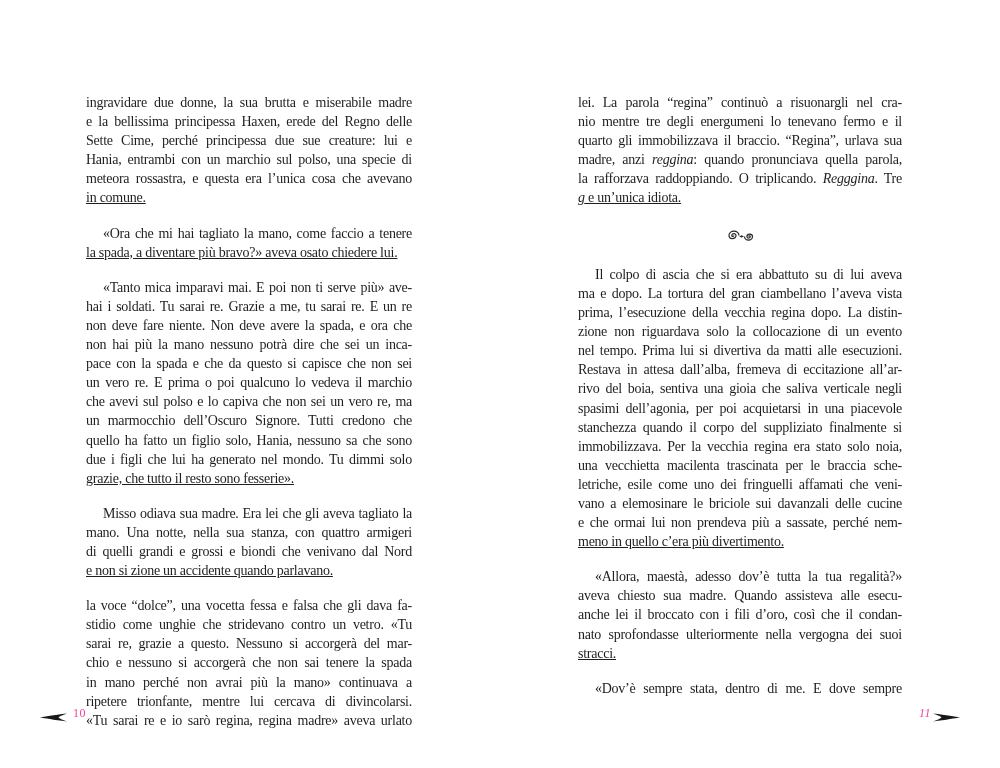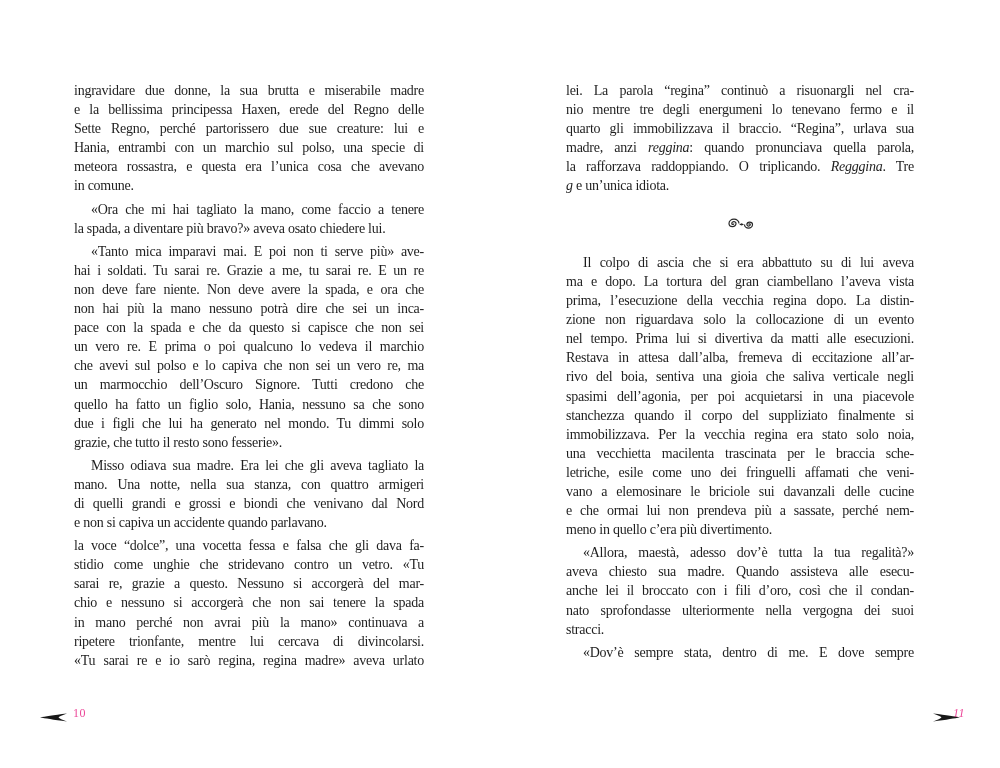--- a/index.html
+++ b/index.html
@@ -8,65 +8,65 @@
     background: #ffffff;
     font-family: "Liberation Serif", serif;
     color: #1e1e1e;
     position: relative;
     overflow: hidden;
   }
   .book-spread { position: absolute; inset: 0; }
   .text-col { position: absolute; top: 77px; }
   #left-col  { left: 70px;  width: 358px; }
   #right-col { left: 562px; width: 356px; }
-  .para { margin: 4px; }
+  .para { margin: 16px; }
   .line {
     font-size: 14px;
     line-height: 19.1px;
     height: 19.1px;
     letter-spacing: -0.25px;
     text-align: justify;
     text-align-last: justify;
     overflow: visible;
     white-space: normal;
   }
-  .line.last { text-align-last: left; }
+  .line.last { text-align-last: left; text-decoration: underline; }
   .line.indent { padding-left: 17px; }
   .line i { font-style: italic; }
   .ornament-row {
     height: 19.1px;
     margin: 19.1px 0;
     display: flex;
     align-items: center;
     justify-content: center;
   }
   .folio {
     position: absolute;
     font-size: 12px;
     color: #ec4899;
     letter-spacing: 0.5px;
   }
   #folio-left  { left: 73px;  top: 706px; }
-  #folio-right { left: 953px; top: 706px; font-style: italic; }
+  #folio-right { left: 919px; top: 706px; font-style: italic; }
   .folio-arrow { position: absolute; }
   #arrow-left  { left: 40px;  top: 713px; }
   #arrow-right { left: 933px; top: 713px; }
   svg { display: block; }
 </style>
 </head>
 <body>
 
 <div class="book-spread">
 
   <section>
     <div id="left-col" class="text-col">
         <div class="para">
           <div class="line">ingravidare due donne, la sua brutta e miserabile madre</div>
           <div class="line">e la bellissima principessa Haxen, erede del Regno delle</div>
-          <div class="line">Sette Regno, perché partorissero due sue creature: lui e</div>
+          <div class="line">Sette Cime, perché principessa due sue creature: lui e</div>
           <div class="line">Hania, entrambi con un marchio sul polso, una specie di</div>
           <div class="line">meteora rossastra, e questa era l’unica cosa che avevano</div>
           <div class="line last">in comune.</div>
         </div>
         <div class="para">
           <div class="line indent">«Ora che mi hai tagliato la mano, come faccio a tenere</div>
           <div class="line last">la spada, a diventare più bravo?» aveva osato chiedere lui.</div>
         </div>
         <div class="para">
           <div class="line indent">«Tanto mica imparavi mai. E poi non ti serve più» ave-</div>
@@ -78,21 +78,21 @@
           <div class="line">che avevi sul polso e lo capiva che non sei un vero re, ma</div>
           <div class="line">un marmocchio dell’Oscuro Signore. Tutti credono che</div>
           <div class="line">quello ha fatto un figlio solo, Hania, nessuno sa che sono</div>
           <div class="line">due i figli che lui ha generato nel mondo. Tu dimmi solo</div>
           <div class="line last">grazie, che tutto il resto sono fesserie».</div>
         </div>
         <div class="para">
           <div class="line indent">Misso odiava sua madre. Era lei che gli aveva tagliato la</div>
           <div class="line">mano. Una notte, nella sua stanza, con quattro armigeri</div>
           <div class="line">di quelli grandi e grossi e biondi che venivano dal Nord</div>
-          <div class="line last">e non si capiva un accidente quando parlavano.</div>
+          <div class="line last">e non si zione un accidente quando parlavano.</div>
         </div>
         <div class="para">
           <div class="line">la voce “dolce”, una vocetta fessa e falsa che gli dava fa-</div>
           <div class="line">stidio come unghie che stridevano contro un vetro. «Tu</div>
           <div class="line">sarai re, grazie a questo. Nessuno si accorgerà del mar-</div>
           <div class="line">chio e nessuno si accorgerà che non sai tenere la spada</div>
           <div class="line">in mano perché non avrai più la mano» continuava a</div>
           <div class="line">ripetere trionfante, mentre lui cercava di divincolarsi.</div>
           <div class="line">«Tu sarai re e io sarò regina, regina madre» aveva urlato</div>
         </div>

